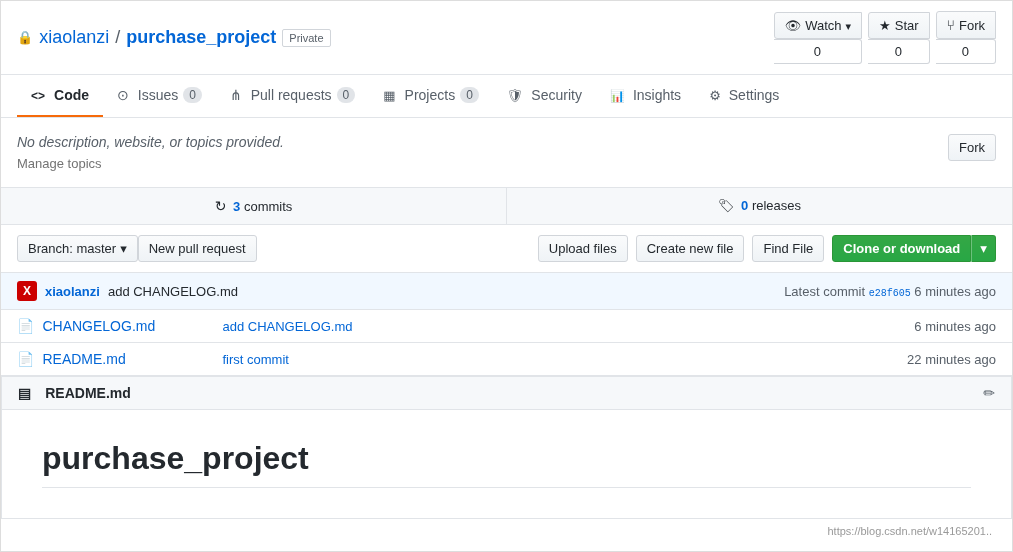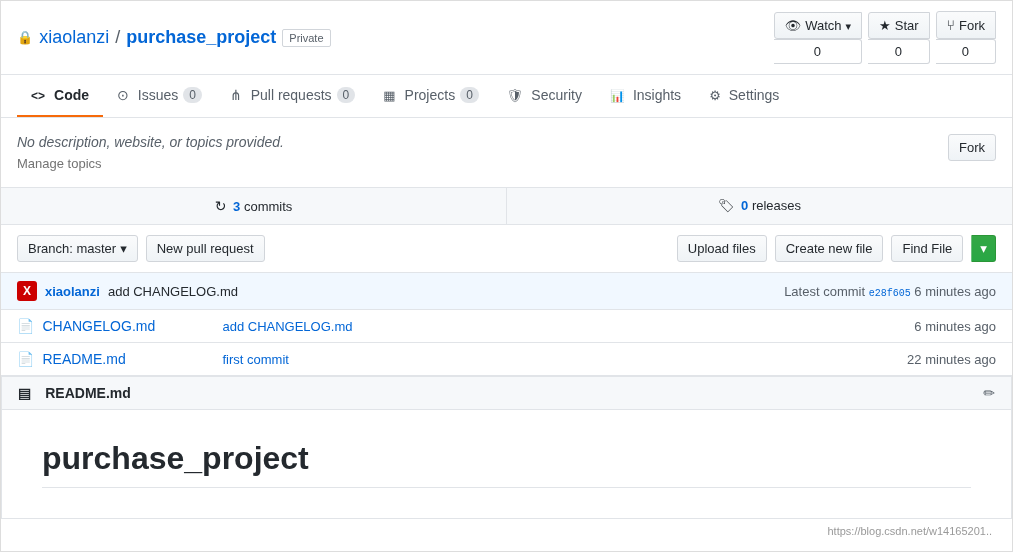--- a/index.html
+++ b/index.html
@@ -33,21 +33,21 @@
     .edit-btn { padding: 5px 10px; border: 1px solid #d1d5da; border-radius: 3px; background: linear-gradient(#fafbfc, #eff3f6); font-size: 13px; cursor: pointer; color: #24292e; }
 
     
     .repo-stats { display: flex; background: #f6f8fa; border-bottom: 1px solid #e1e4e8; }
     .stat-item { flex: 1; text-align: center; padding: 10px; border-right: 1px solid #e1e4e8; font-size: 13px; color: #24292e; }
     .stat-item:last-child { border-right: none; }
     .stat-link { color: #0366d6; text-decoration: none; font-weight: 600; }
 
     
     .file-actions { display: flex; justify-content: space-between; align-items: center; padding: 10px 16px; background: #fff; border-bottom: 1px solid #e1e4e8; }
-    .file-actions-left { display: flex; gap: 8px; }
+    .file-actions-left { display: flex; }
     .file-actions-right { display: flex; gap: 8px; }
     .branch-btn { display: inline-flex; align-items: center; gap: 4px; padding: 5px 10px; border: 1px solid #d1d5da; border-radius: 3px; background: linear-gradient(#fafbfc, #eff3f6); font-size: 13px; cursor: pointer; color: #24292e; }
     .new-pr-btn { padding: 5px 10px; border: 1px solid #d1d5da; border-radius: 3px; background: linear-gradient(#fafbfc, #eff3f6); font-size: 13px; cursor: pointer; color: #24292e; }
     .file-action-btn { padding: 5px 10px; border: 1px solid #d1d5da; border-radius: 3px; background: linear-gradient(#fafbfc, #eff3f6); font-size: 13px; cursor: pointer; color: #24292e; }
     .clone-btn { display: inline-flex; align-items: center; gap: 4px; padding: 5px 10px; border: 1px solid #2a9637; border-radius: 3px 0 0 3px; background: linear-gradient(#34a745, #28a745); font-size: 13px; cursor: pointer; color: #fff; font-weight: 600; }
     .clone-btn-arrow { display: inline-flex; align-items: center; padding: 5px 8px; border: 1px solid #2a9637; border-left: 1px solid rgba(255,255,255,0.3); border-radius: 0 3px 3px 0; background: linear-gradient(#34a745, #28a745); cursor: pointer; color: #fff; }
     .clone-group { display: flex; }
 
     
     .commit-banner { display: flex; align-items: center; justify-content: space-between; padding: 8px 16px; background: #f1f8ff; border-bottom: 1px solid #e1e4e8; }
@@ -199,20 +199,23 @@
         <span>Branch: master</span>
         <span>▾</span>
       </button>
       <button class="new-pr-btn">New pull request</button>
     </div>
     <div class="file-actions-right">
       <button class="file-action-btn">Upload files</button>
       <button class="file-action-btn">Create new file</button>
       <button class="file-action-btn">Find File</button>
       <div class="clone-group">
+        <button class="clone-btn">
+          <span>Clone or download</span>
+        </button>
         <button class="clone-btn-arrow">
           <span>▾</span>
         </button>
       </div>
     </div>
   </div>
 
   <div class="commit-banner">
     <div class="commit-left">
       <div class="commit-avatar">

